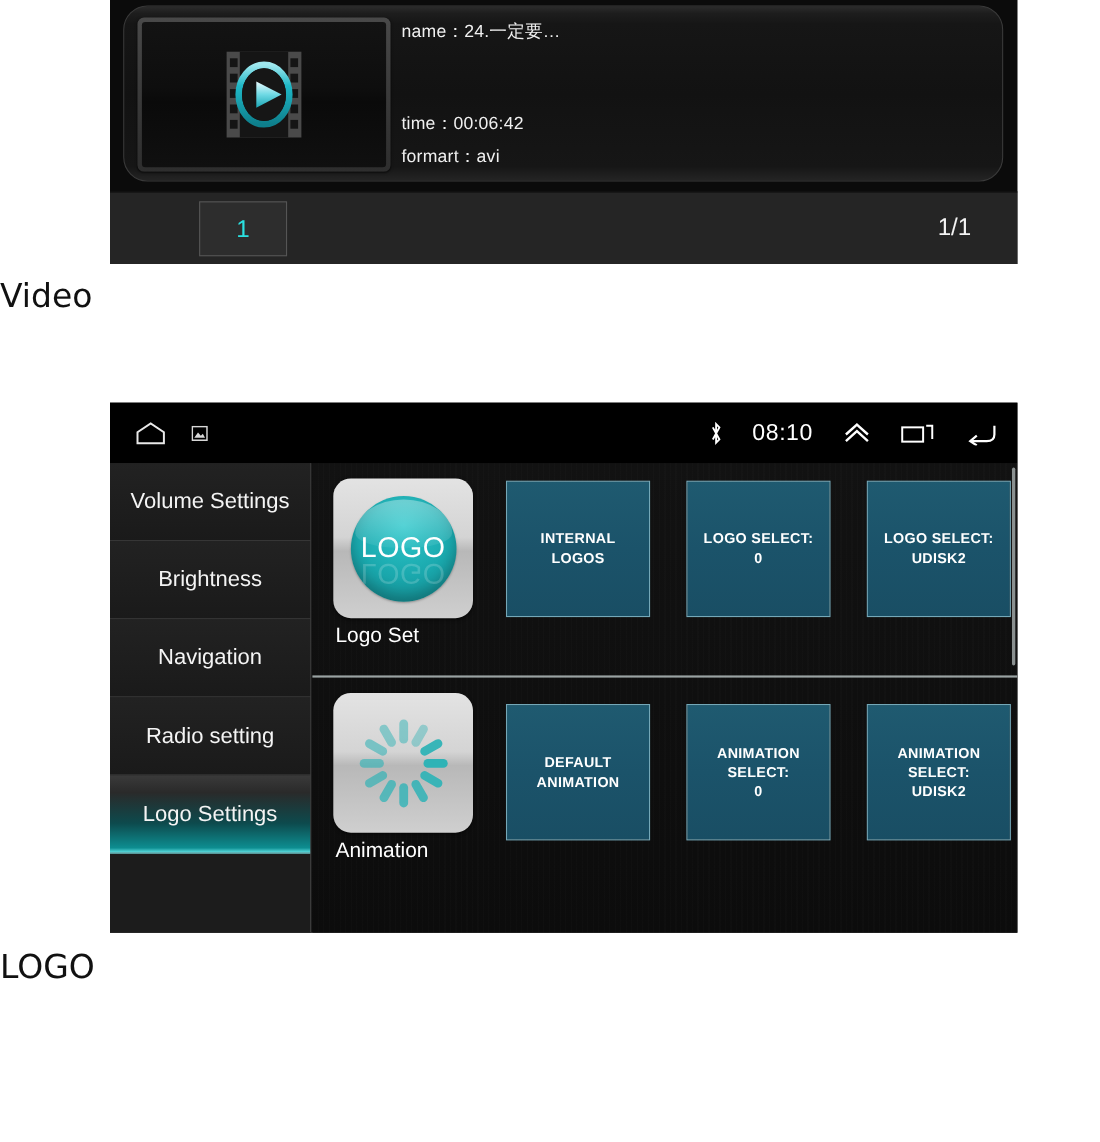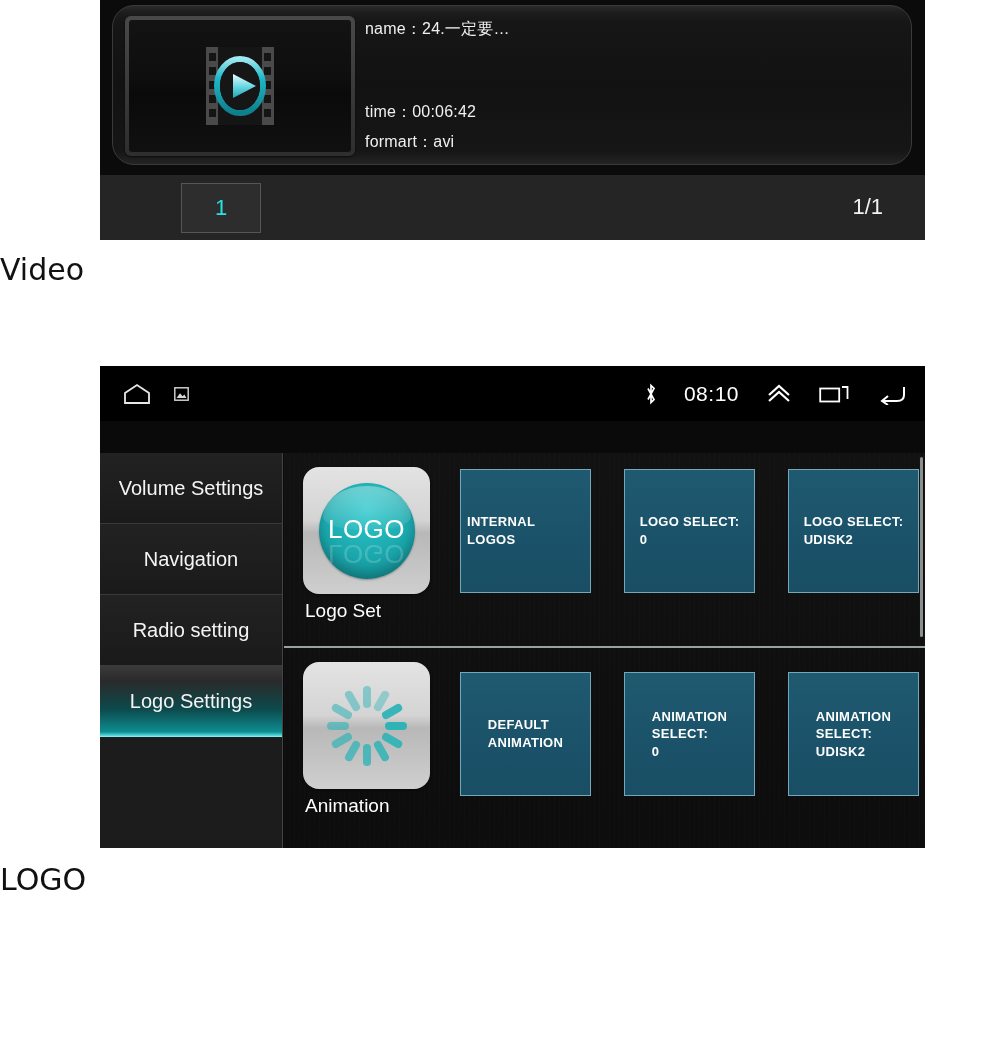--- a/index.html
+++ b/index.html
@@ -142,21 +142,21 @@
     width: 825px; height: 55px;
     background: #000000;
   }
   .sb-left { position: absolute; left: 22px; top: 0; height: 55px; display: flex; align-items: center; gap: 22px; }
   .sb-right { position: absolute; right: 18px; top: 0; height: 55px; display: flex; align-items: center; gap: 26px; }
   .sb-time { color: #ffffff; font-size: 21px; letter-spacing: 0.5px; }
 
   .content {
     position: absolute;
     left: 0; top: 55px;
-    width: 825px; height: 427px; margin-top: 32px;
+    width: 825px; height: 427px;
   }
   .sidebar {
     position: absolute;
     left: 0; top: 0;
     width: 183px;
     height: 427px;
     background: #1c1c1c;
     border-right: 1px solid #444;
     box-sizing: border-box;
   }
@@ -273,20 +273,21 @@
   .blue-tile {
     position: absolute;
     width: 131px;
     height: 124px;
     background: linear-gradient(180deg, #1f5a70 0%, #1b536a 50%, #194e64 100%);
     border: 1px solid #74a8b8;
     box-sizing: border-box;
     display: flex;
     align-items: center;
     justify-content: center;
+    text-align: center;
     color: #ffffff;
     font-size: 13px;
     font-weight: bold;
     line-height: 1.35;
     letter-spacing: 0.3px;
     padding: 0 6px;
   }
   .r1 { top: 16px; }
   .r2 { top: 24px; }
   .c1 { left: 176px; }
@@ -401,20 +402,23 @@
           <path d="M11 13 L5 18 L11 22" fill="none" stroke="#ffffff" stroke-width="2"></path>
         </svg>
       </div>
     </div>
 
     <div class="content">
 
       <div class="sidebar">
         <div class="side-item">
           <span>Volume Settings</span>
+        </div>
+        <div class="side-item">
+          <span>Brightness</span>
         </div>
         <div class="side-item">
           <span>Navigation</span>
         </div>
         <div class="side-item">
           <span>Radio setting</span>
         </div>
         <div class="side-item selected">
           <span>Logo Settings</span>
         </div>

